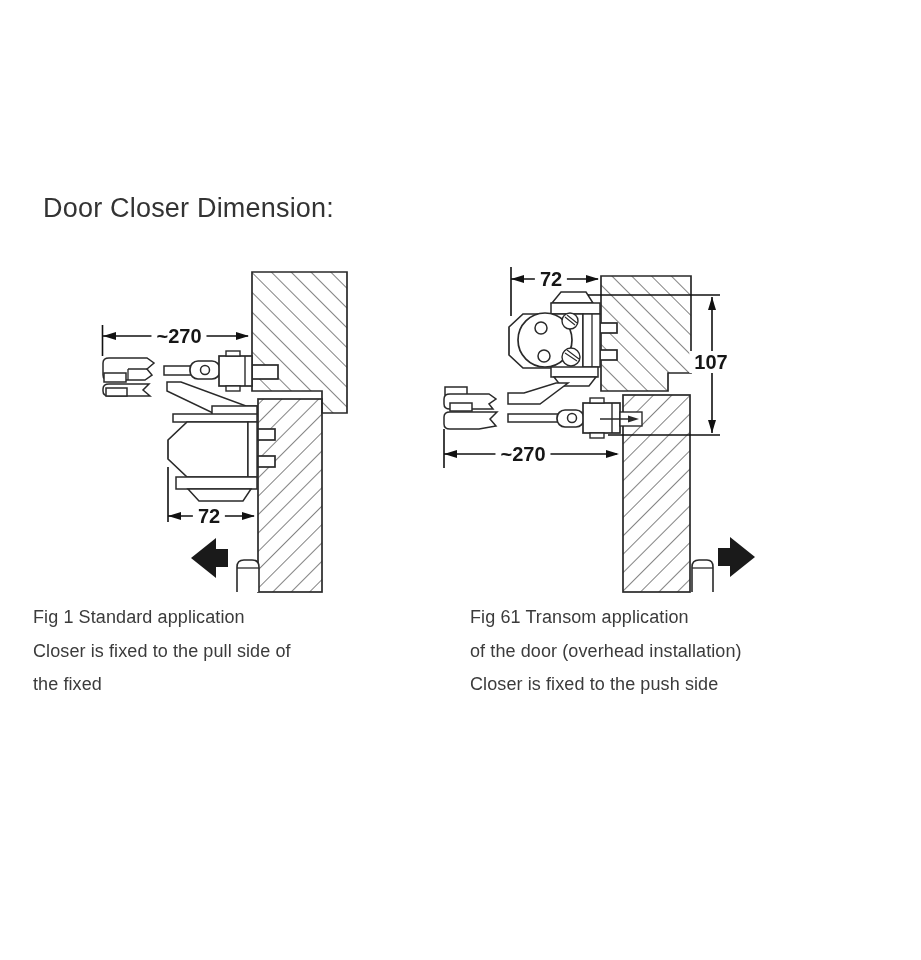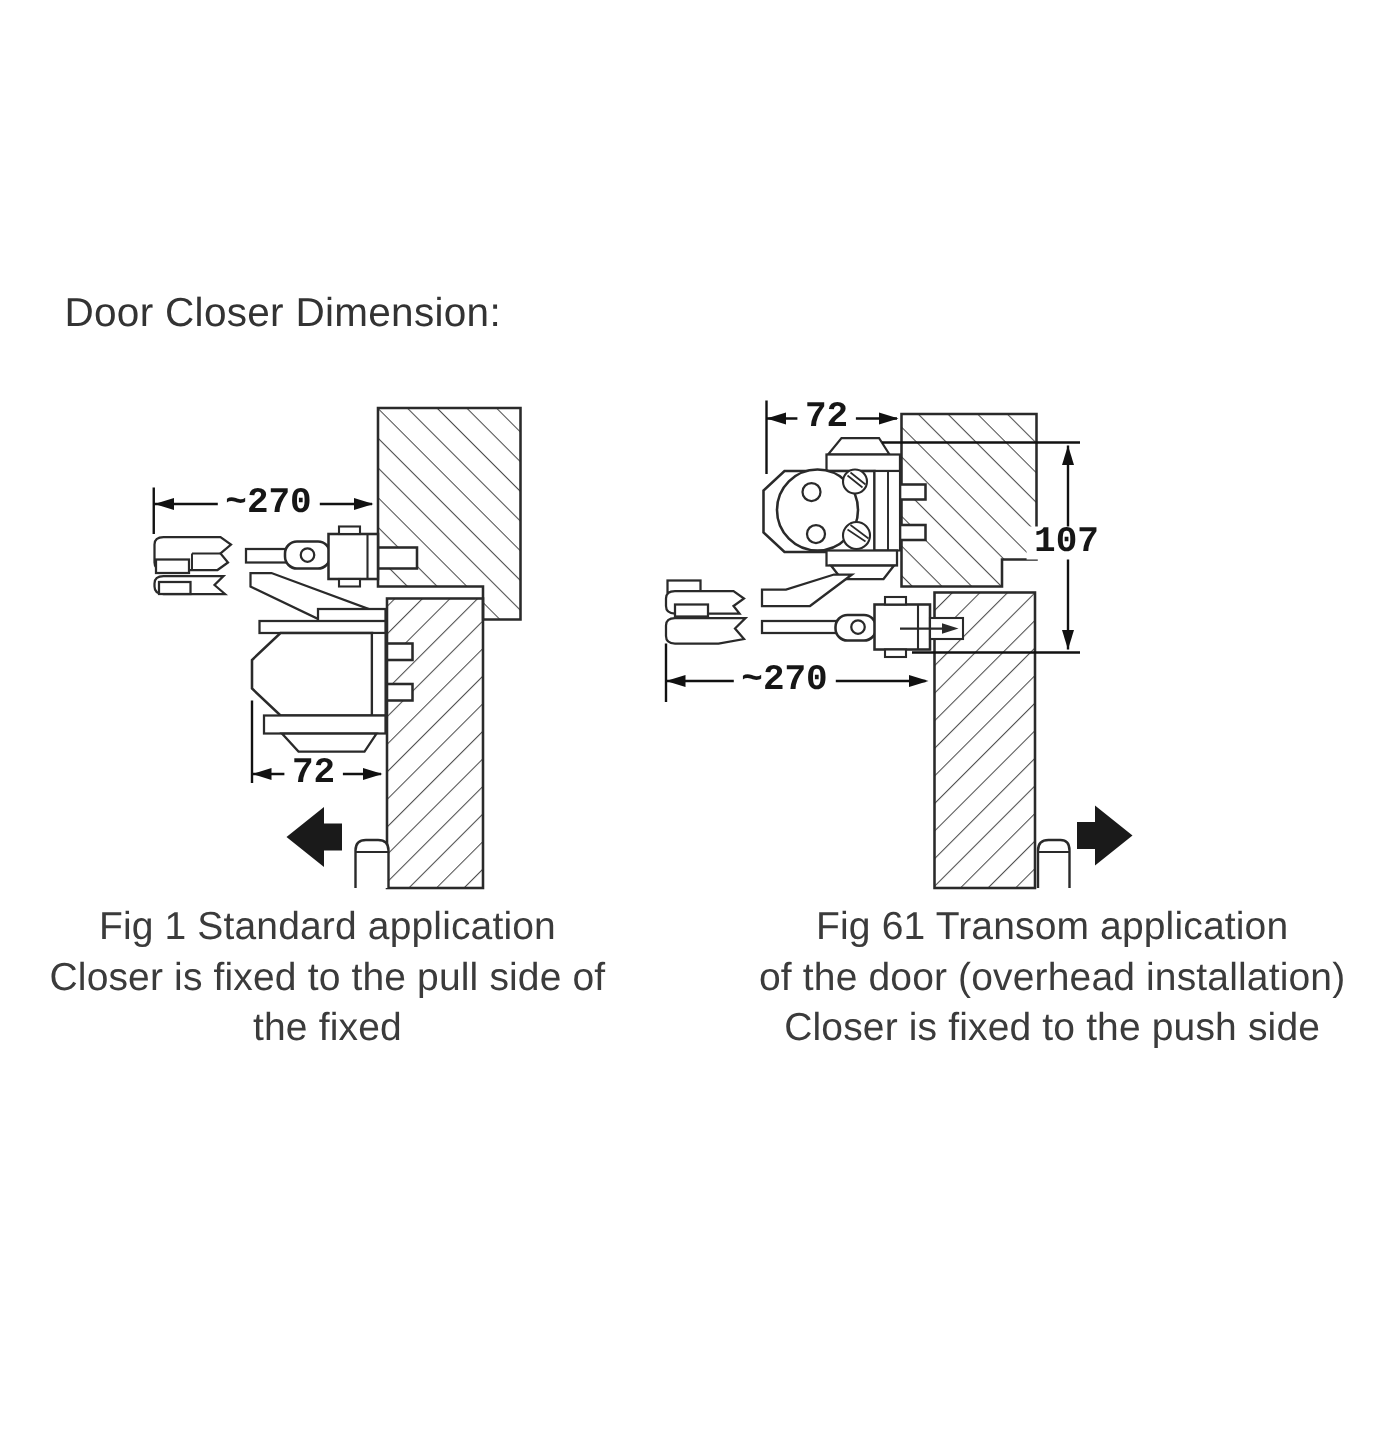--- a/index.html
+++ b/index.html
@@ -2,41 +2,40 @@
 <html><head>
 <meta charset="utf-8">
 <style>
   html,body{margin:0;padding:0;background:#ffffff;}
   .canvas{
     position:relative;
     width:921px;height:960px;
     background:#ffffff;
     font-family:"Liberation Sans", sans-serif;
     overflow:hidden;
-    text-align:center;
   }
   .page-title{
     position:absolute;left:43px;top:193px;
     font-size:27px;line-height:30px;color:#333333;
     letter-spacing:0.2px;white-space:nowrap;
   }
   svg.diagram{position:absolute;left:0;top:0;}
   .dim-label{
     position:absolute;transform:translate(-50%,-50%);
     background:#ffffff;color:#161616;
-    font-size:24px;font-weight:bold;
-    padding:0 5px;white-space:nowrap;line-height:22px;font-family:Liberation Mono, monospace;
+    font-size:20px;font-weight:bold;
+    padding:0 5px;white-space:nowrap;line-height:22px;
   }
   .caption{
     position:absolute;color:#3b3b3b;
-    font-size:26px;line-height:33.5px;letter-spacing:0.1px;
+    font-size:18px;line-height:33.5px;letter-spacing:0.1px;
     white-space:nowrap;
   }
   .caption-left{left:33px;top:601px;}
-  .caption-right{left:470px;top:601px;margin-left:36px;}
+  .caption-right{left:470px;top:601px;}
 </style>
 </head>
 <body>
 
 <div class="canvas">
 
   <div class="page-title">Door Closer Dimension:</div>
 
   <svg class="diagram" width="921" height="960" viewBox="0 0 921 960" fill="none" stroke-linecap="butt">
     <defs>

